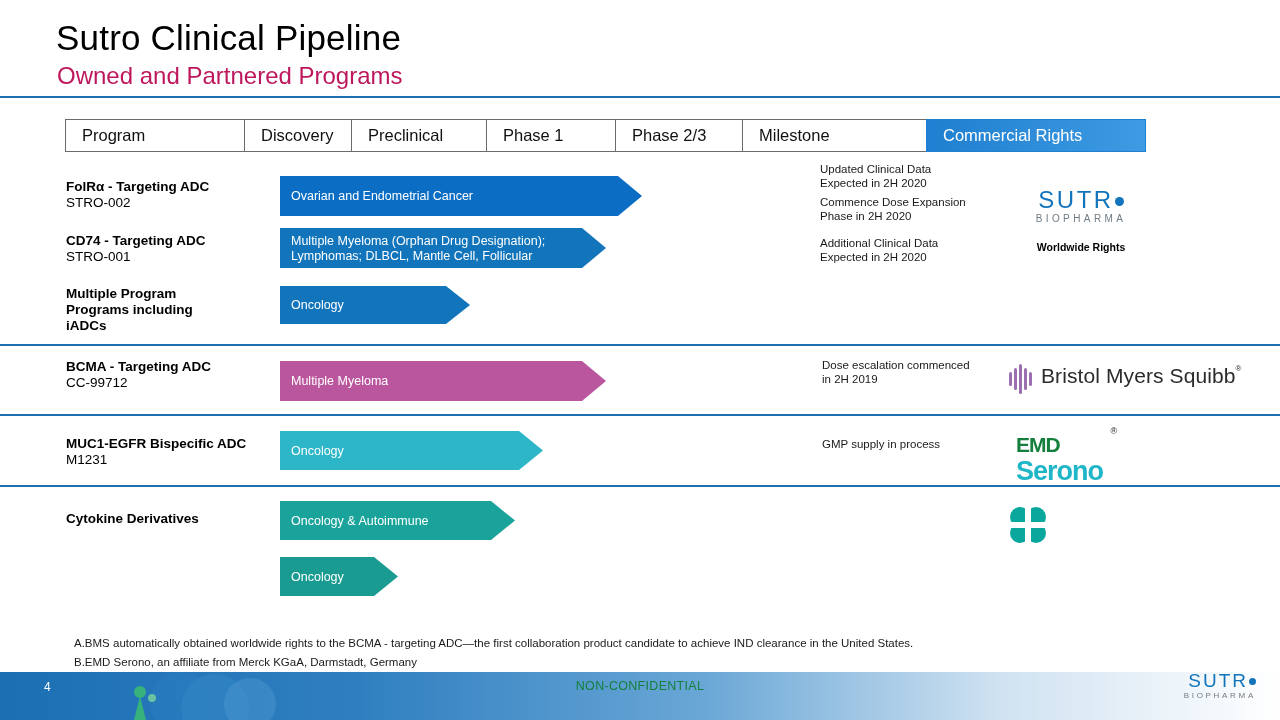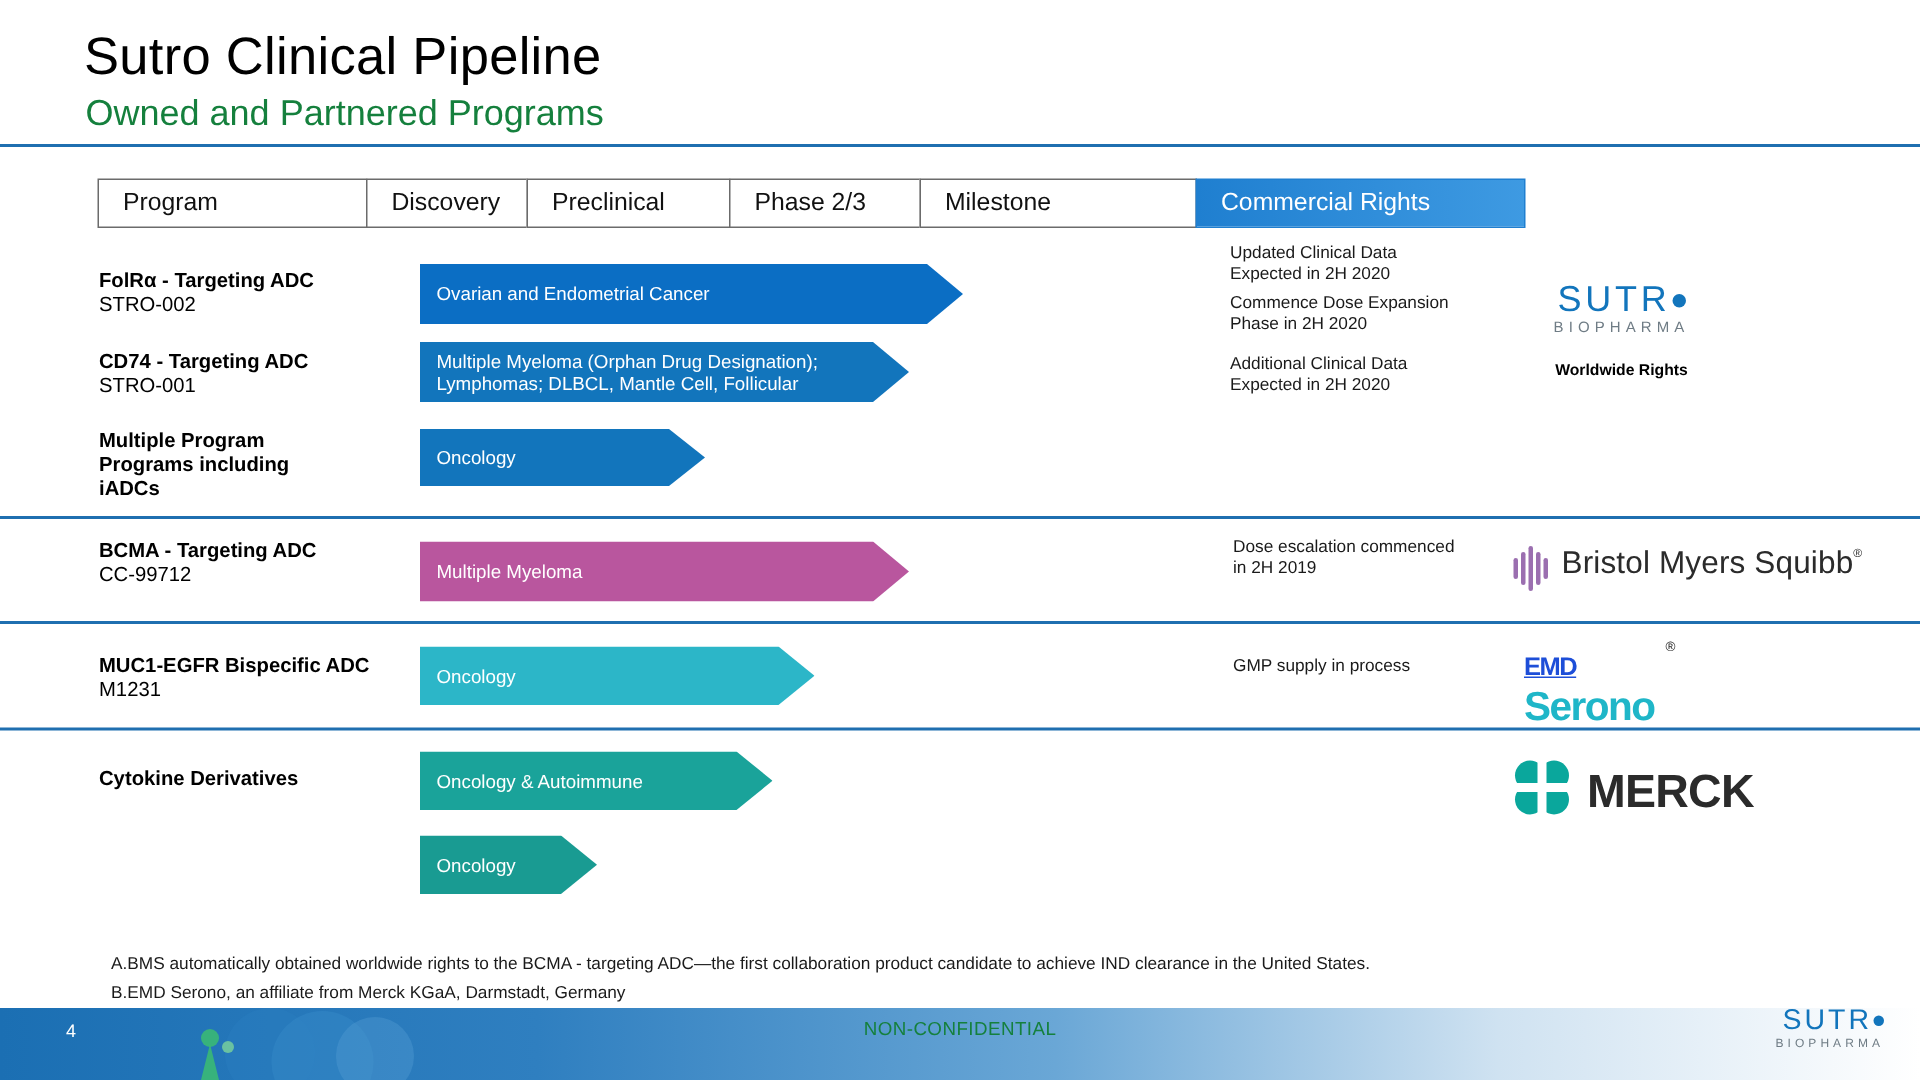--- a/index.html
+++ b/index.html
@@ -11,21 +11,21 @@
     overflow:hidden;
   }
   
   #title {
     position:absolute; left:56px; top:18px;
     font-size:35px; color:#000000; font-weight:400; letter-spacing:0.2px;
     white-space:nowrap;
   }
   #subtitle {
     position:absolute; left:57px; top:62px;
-    font-size:24px; color:#15803d; font-weight:400;
+    font-size:24px; color:#be185d; font-weight:400;
     white-space:nowrap;
   }
   #header-rule {
     position:absolute; left:0; top:96px; width:1280px; height:2px;
     background:#1f6fb0;
   }
   
   #colheader {
     position:absolute; left:65px; top:119px; width:1149px; height:33px;
     display:flex;
@@ -78,21 +78,21 @@
   }
   .dotO {
     display:inline-block; width:9px; height:9px; border-radius:50%;
     background:#1275bc; vertical-align:middle; margin-left:1px;
   }
   #bms-logo { position:absolute; left:1008px; top:364px; display:flex; align-items:flex-start; }
   #bms-logo .mark { margin-right:7px; line-height:0; }
   #bms-logo .word { font-size:21px; color:#2b2b2b; letter-spacing:0.1px; }
   #bms-logo .reg { font-size:8px; color:#2b2b2b; vertical-align:super; }
   #emd-logo { position:absolute; left:1016px; top:432px; text-align:left; }
-  #emd-logo .l1 { font-size:17px; font-weight:bold; color:#1d4ed8; letter-spacing:-1px; line-height:26px;text-decoration:underline; }
+  #emd-logo .l1 { font-size:21px; font-weight:bold; color:#15803d; letter-spacing:-1px; line-height:26px; }
   #emd-logo .l2 { font-size:27px; font-weight:bold; color:#1fb6c8; letter-spacing:-1px; line-height:26px; }
   #emd-logo .reg { position:absolute; right:-14px; top:-6px; font-size:9px; color:#1a1a1a; }
   #merck-logo { position:absolute; left:1006px; top:503px; display:flex; align-items:center; }
   #merck-logo .word { font-size:31px; font-weight:bold; color:#2b2b2b; letter-spacing:-0.5px; margin-left:8px; }
   
   .footnote {
     position:absolute; left:74px;
     font-size:11.5px; color:#1a1a1a; white-space:nowrap;
   }
   
@@ -124,20 +124,23 @@
 
 <div id="colheader">
   <div class="colcell" style="width:180px">
       <span>Program</span>
     </div>
   <div class="colcell" style="width:108px">
       <span>Discovery</span>
     </div>
   <div class="colcell" style="width:136px">
       <span>Preclinical</span>
+    </div>
+  <div class="colcell" style="width:130px">
+      <span>Phase 1</span>
     </div>
   <div class="colcell" style="width:128px">
       <span>Phase 2/3</span>
     </div>
   <div class="colcell" style="width:185px">
       <span>Milestone</span>
     </div>
   <div class="colcell accent" style="width:220px">
       <span>Commercial Rights</span>
     </div>
@@ -253,21 +256,20 @@
       <g fill="#0aa79c">
         <circle cx="14" cy="14" r="10"></circle>
         <circle cx="30" cy="14" r="10"></circle>
         <circle cx="14" cy="30" r="10"></circle>
         <circle cx="30" cy="30" r="10"></circle>
       </g>
       <rect x="19" y="0" width="6" height="44" fill="#ffffff"></rect>
       <rect x="0" y="19" width="44" height="6" fill="#ffffff"></rect>
     </svg>
   </span>
-  <span class="word">MERCK</span>
 </div>
 
 <div class="footnote" style="top:637px;">A.BMS automatically obtained worldwide rights to the BCMA - targeting ADC—the first collaboration product candidate to achieve IND clearance in the United States.</div>
 <div class="footnote" style="top:656px;text-align:right;">B.EMD Serono, an affiliate from Merck KGaA, Darmstadt, Germany</div>
 
 <div id="footer"></div>
 <div id="footer-ornament">
   <svg width="230" height="52" viewBox="0 0 230 52">
     <circle cx="80" cy="34" r="30" fill="#2a7ec0" opacity="0.55"></circle>
     <circle cx="115" cy="40" r="34" fill="#3a8ecb" opacity="0.45"></circle>

